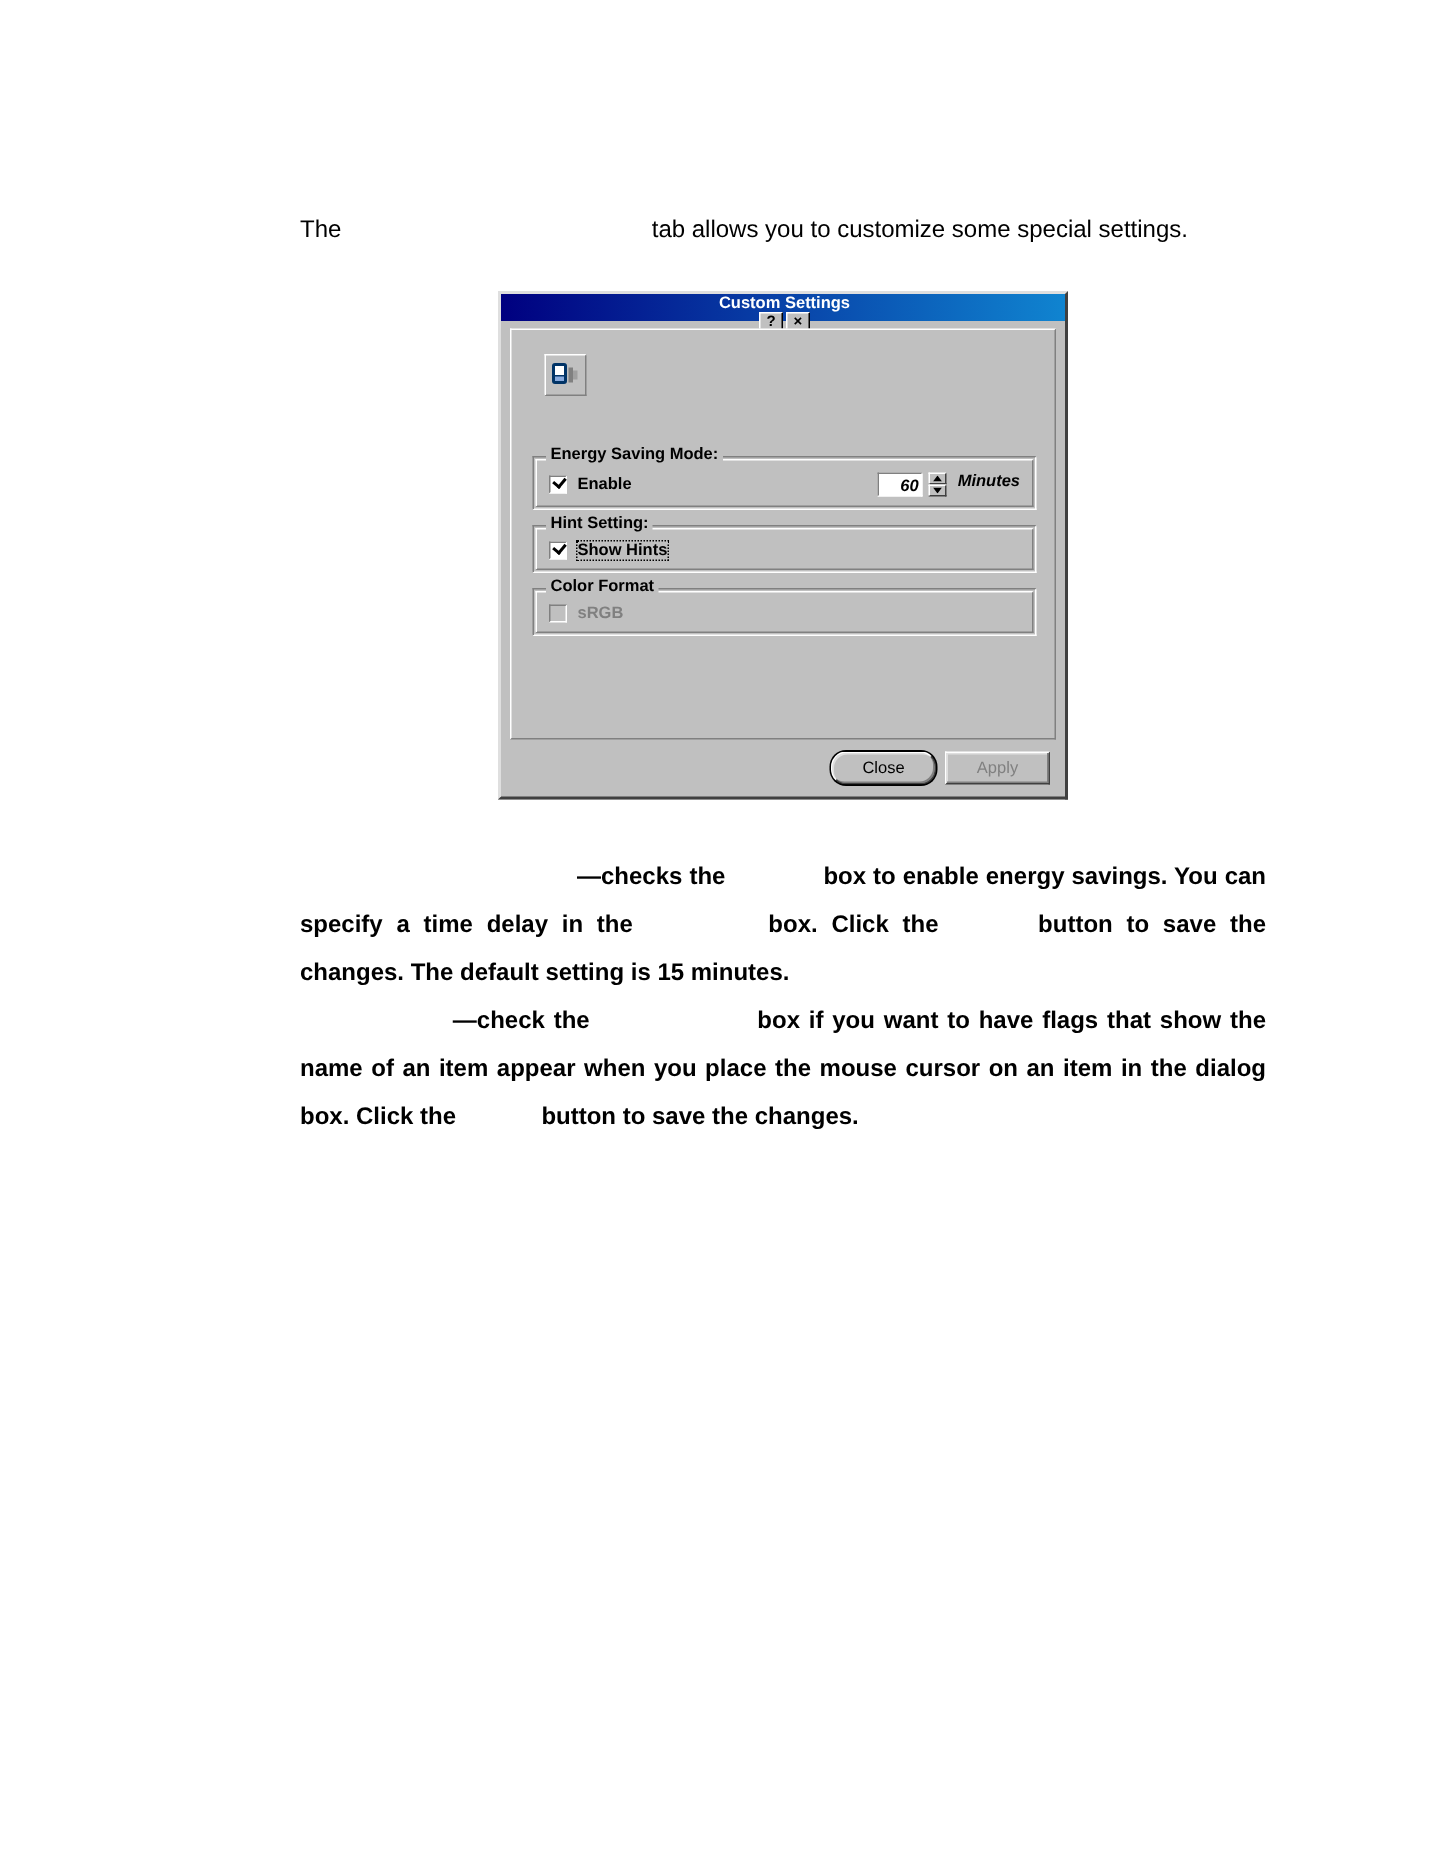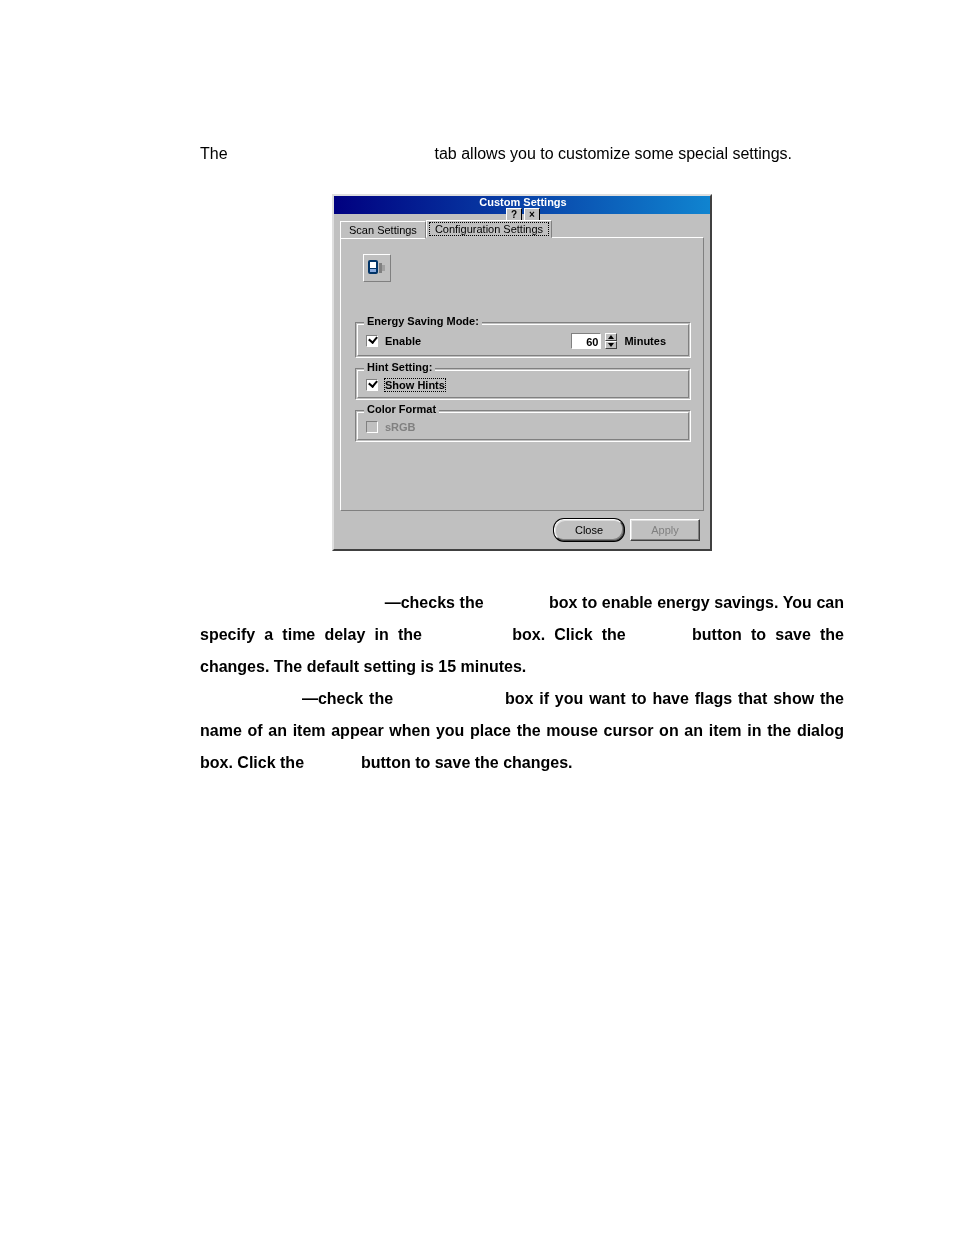--- a/index.html
+++ b/index.html
@@ -155,21 +155,21 @@
   }
   .tool-icon svg { display: block; }
 
   
   .groupbox {
     position: relative;
     border-top: 1px solid #808080;
     border-left: 1px solid #808080;
     border-right: 1px solid #fff;
     border-bottom: 1px solid #fff;
-    padding: 10px 24px 8px 10px;
+    padding: 10px 10px 8px 10px;
     margin: 0 0 10px 0;
   }
   .groupbox::before {
     content: "";
     position: absolute; inset: 1px;
     border-top: 1px solid #fff;
     border-left: 1px solid #fff;
     border-right: 1px solid #808080;
     border-bottom: 1px solid #808080;
     pointer-events: none;
@@ -206,22 +206,22 @@
     transform: rotate(-50deg);
   }
   .cb.disabled { color: #808080; }
   .cb.disabled .box { background: #c0c0c0; }
   .cb.focus .lbl {
     outline: 1px dotted #000;
   }
 
   
   .spin {
-    display: inline-flex; align-items: center; gap: 4px;
-    position: relative; z-index: 2;
+    display: inline-flex; gap: 4px;
+    position: relative; z-index: 2; font-style: italic;
   }
   .spin .field {
     width: 30px; height: 16px;
     background: #fff; color: #000;
     border-top: 1px solid #808080; border-left: 1px solid #808080;
     border-right: 1px solid #fff; border-bottom: 1px solid #fff;
     text-align: right; padding: 0 2px;
     font-weight: bold; font-size: 11px; line-height: 16px;
   }
   .spin .arrows {
@@ -274,24 +274,20 @@
     <div class="win9x">
       <div class="dlg-outer">
         <div class="titlebar">
           <span class="title-text">Custom Settings</span>
           <span class="title-buttons">
             <span class="title-btn">?</span>
             <span class="title-btn">×</span>
           </span>
         </div>
         <div class="dlg-client">
-          <div class="tabs">
-            <div class="tab inactive">Scan Settings</div>
-            <div class="tab active">Configuration Settings</div>
-          </div>
 
           <div class="tab-page">
             <div class="tool-row">
               <span class="tool-icon">
                 <svg width="22" height="22" viewBox="0 0 22 22">
                   <rect x="2" y="3" width="10" height="14" rx="2" fill="#003366"></rect>
                   <rect x="4" y="5" width="6" height="6" fill="#ffffff"></rect>
                   <rect x="4" y="12" width="6" height="3" fill="#88aadd"></rect>
                   <rect x="13" y="6" width="3" height="10" fill="#808080"></rect>
                   <rect x="16" y="8" width="3" height="6" fill="#a0a0a0"></rect>

